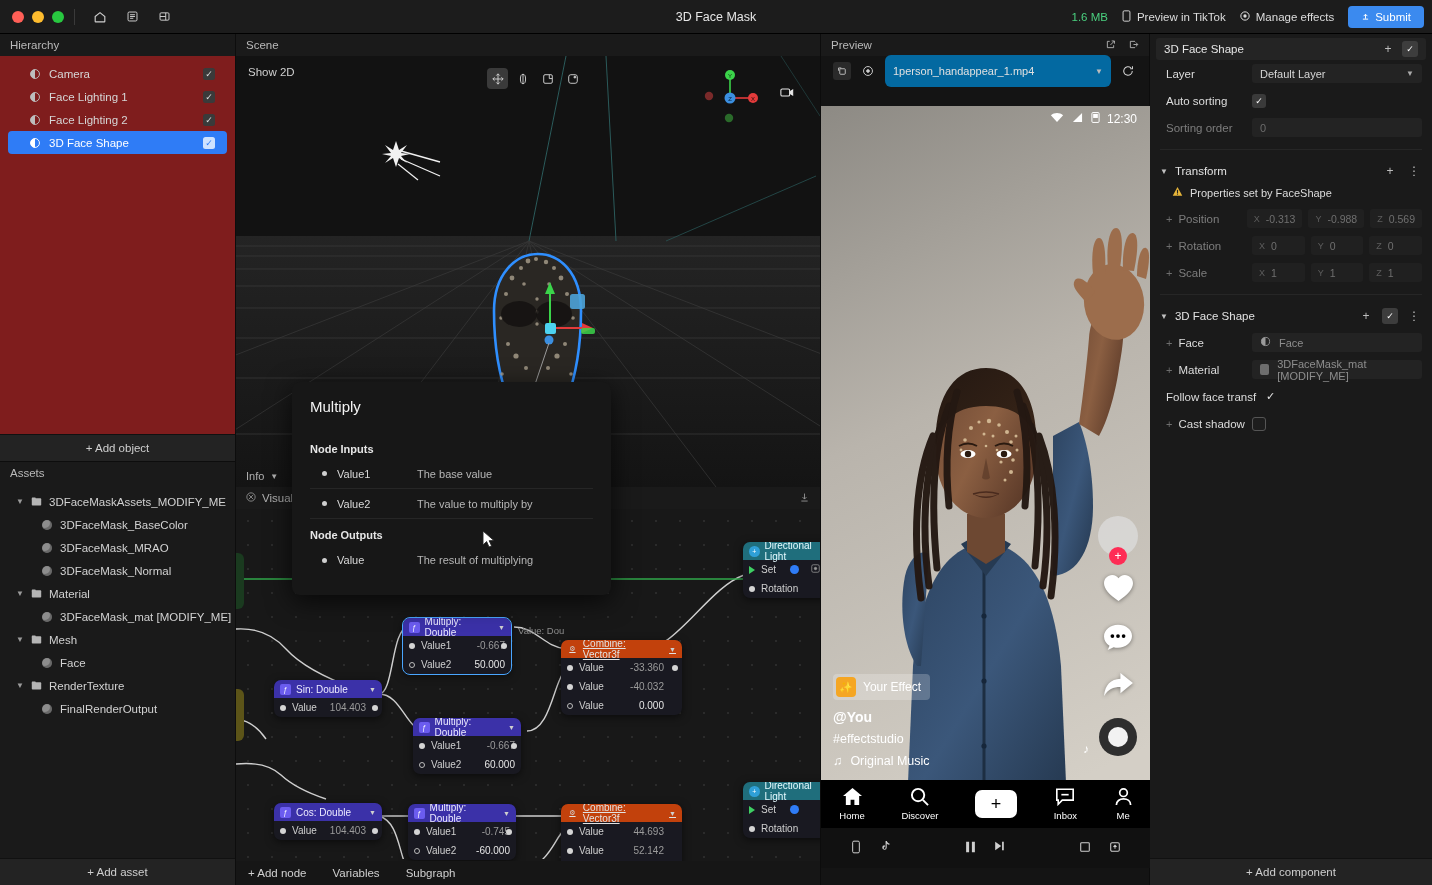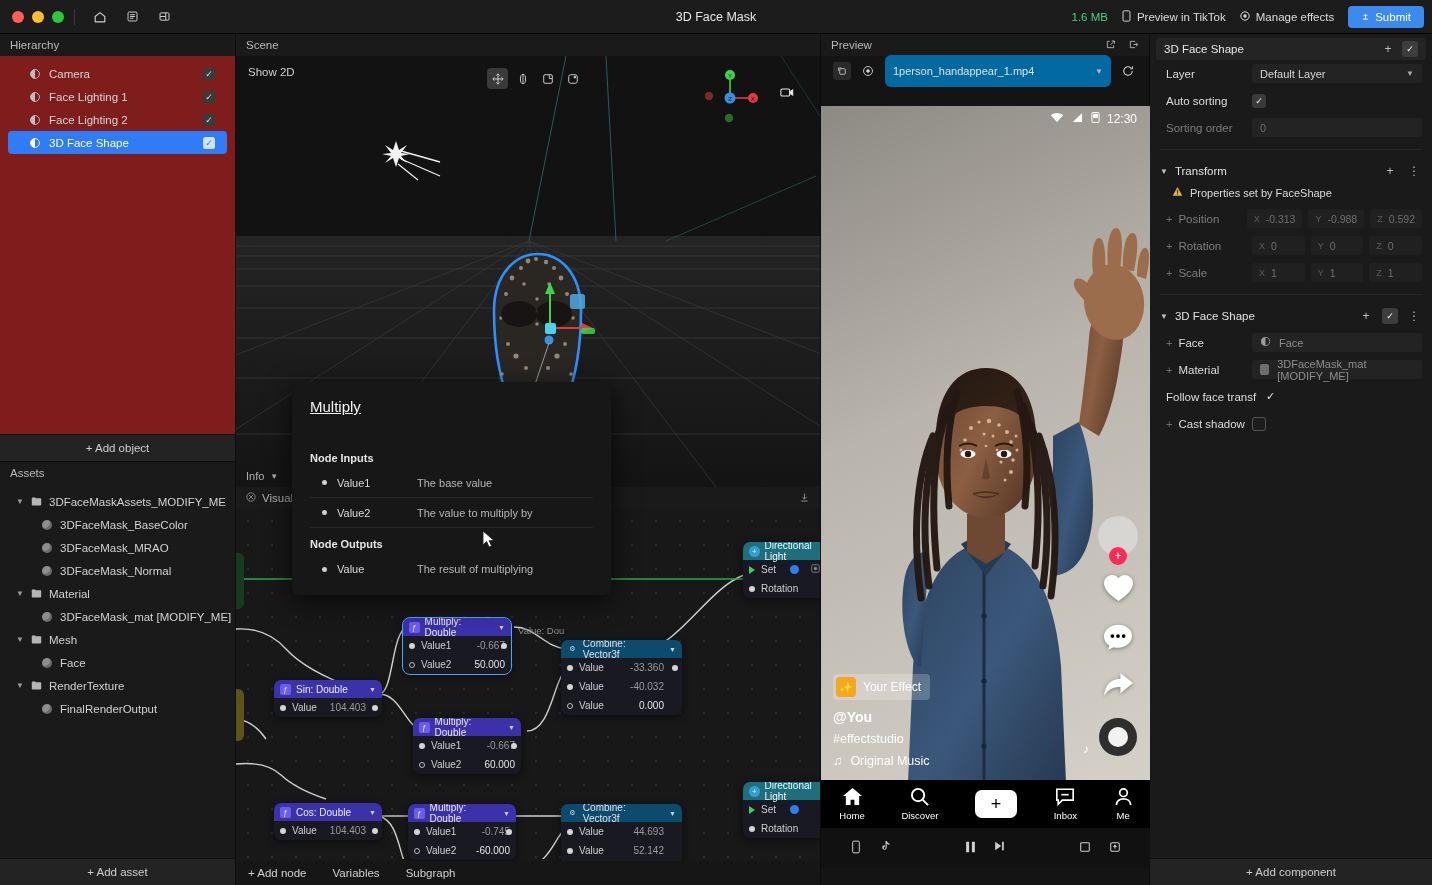--- a/index.html
+++ b/index.html
@@ -97,21 +97,21 @@
      background-color:#181818;
      background-image:radial-gradient(circle, #2b2b2b 1px, transparent 1px);
      background-size:24px 24px; }
   .nodefoot{ position:absolute; left:0; bottom:0; width:100%; height:24px; background:#161616;
              display:flex; align-items:center; gap:26px; padding:0 12px; font-size:11.5px; color:#d0d0d0; }
 
   .node{ position:absolute; border-radius:7px; background:#191921; box-shadow:0 2px 8px rgba(0,0,0,.55);
          width:105px; overflow:hidden;margin-top:13px; }
   .node .nh{ height:18px; display:flex; align-items:center; gap:5px; padding:0 6px;
              background:#3b31a8; font-size:10px; color:#eceaff; }
-  .node.gray .nh{ background:#0c4a6e; color:#e2e2e2; }
+  .node.gray .nh{ background:#c2410c; color:#e2e2e2;text-decoration:underline; }
   .node.teal .nh{ background:#1f6e7c; color:#e6fbff; }
   .node.sel{ outline:1.5px solid #4aa6ff; border-radius:7px; }
   .nh .nicon{ width:11px;height:11px;border-radius:2px;background:#6b5cf0;display:flex;
               align-items:center;justify-content:center;font-size:7px;color:#fff; }
   .node.gray .nh .nicon{ background:transparent; color:#cfcfcf; }
   .node.teal .nh .nicon{ background:#2f9fd6; border-radius:50%; color:#fff; }
   .nh .caretd{ margin-left:auto; font-size:7px; color:#cfcfcf; }
   .nrow{ height:19px; display:flex; align-items:center; padding:0 6px; font-size:10px; color:#cfcfcf; gap:6px; }
   .port{ width:6px;height:6px;border-radius:50%;background:#d4d4d4;flex:none; }
   .port.hollow{ background:transparent; border:1.2px solid #bbb; }
@@ -121,21 +121,21 @@
   .nval.bright{ color:#e6e6e6; }
   .outport{ position:absolute; right:4px; width:6px;height:6px;border-radius:50%;background:#d4d4d4; }
   .bluedot{ width:9px;height:9px;border-radius:50%;background:#2f7cf6; }
 
   
   .tooltip{
     position:absolute; left:292px; top:382px; width:319px; height:213px;
     background:#171717; border-radius:8px; box-shadow:0 6px 26px rgba(0,0,0,.7); z-index:40;
     padding:16px 18px;
   }
-  .tt-title{ font-size:15px; color:#f2f2f2; margin-bottom:37px;text-decoration:underline; }
+  .tt-title{ font-size:15px; color:#f2f2f2; margin-bottom:28px; }
   .tt-sec{ font-size:11px; color:#e6e6e6; font-weight:bold; margin-bottom:4px; }
   .tt-row{ display:flex; align-items:center; height:30px; border-bottom:1px solid #262626; font-size:11px; }
   .tt-row:last-child{ border-bottom:none; }
   .tt-bullet{ width:5px;height:5px;border-radius:50%;background:#cfcfcf;margin:0 10px 0 12px; }
   .tt-key{ width:80px; color:#d9d9d9; }
   .tt-desc{ color:#b6b6b6; }
   .cursor{ position:absolute; left:482px; top:530px; z-index:50; }
 
   
   .preview{ position:absolute; left:820px; top:34px; width:330px; bottom:0; background:#141414;
@@ -1109,21 +1109,21 @@
         <span class="vcell">
             <span class="ax">X</span>
             <span>-0.313</span>
           </span>
         <span class="vcell">
             <span class="ax">Y</span>
             <span>-0.988</span>
           </span>
         <span class="vcell">
             <span class="ax">Z</span>
-            <span>0.592</span>
+            <span>0.569</span>
           </span>
       </span>
     </div>
     <div class="prow">
       <span class="plabel dim"><span class="plusmini">+</span><span>Rotation</span></span>
       <span class="vec3">
         <span class="vcell">
             <span class="ax">X</span>
             <span>0</span>
           </span>

